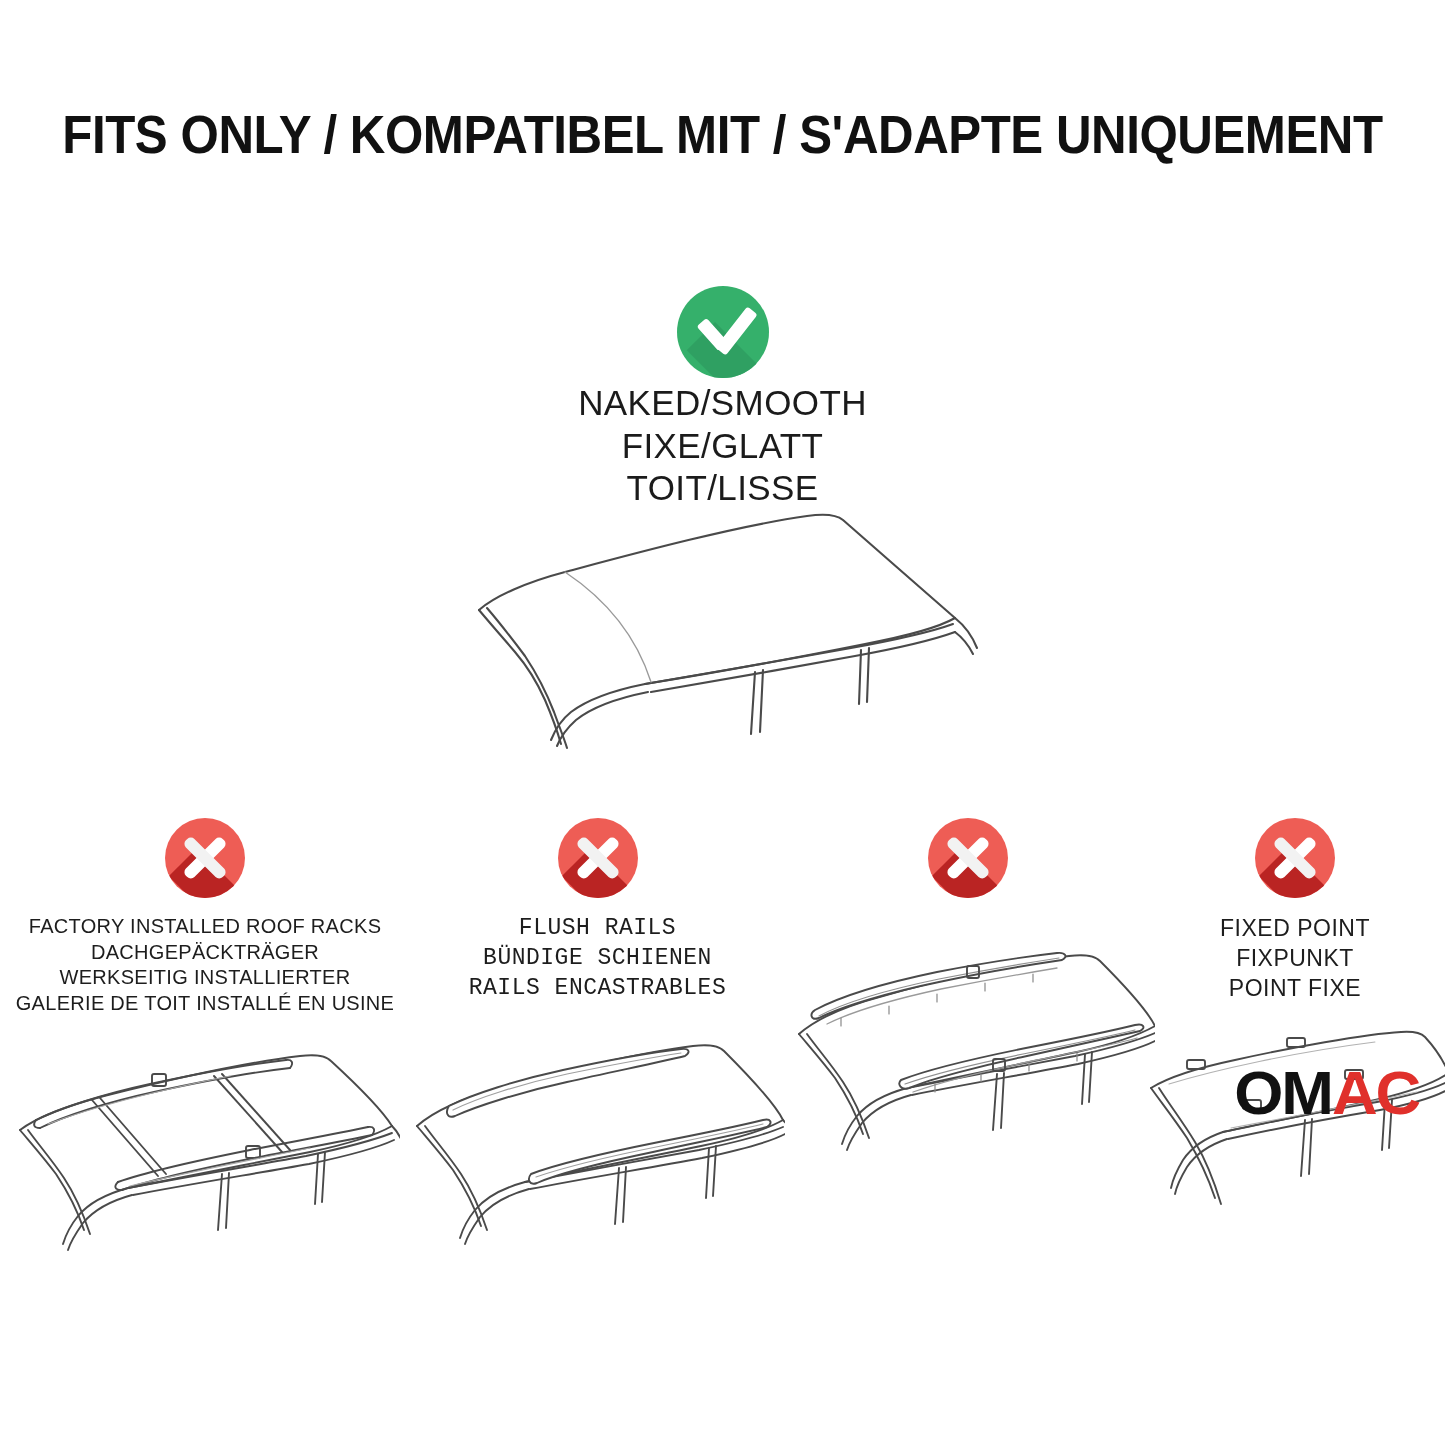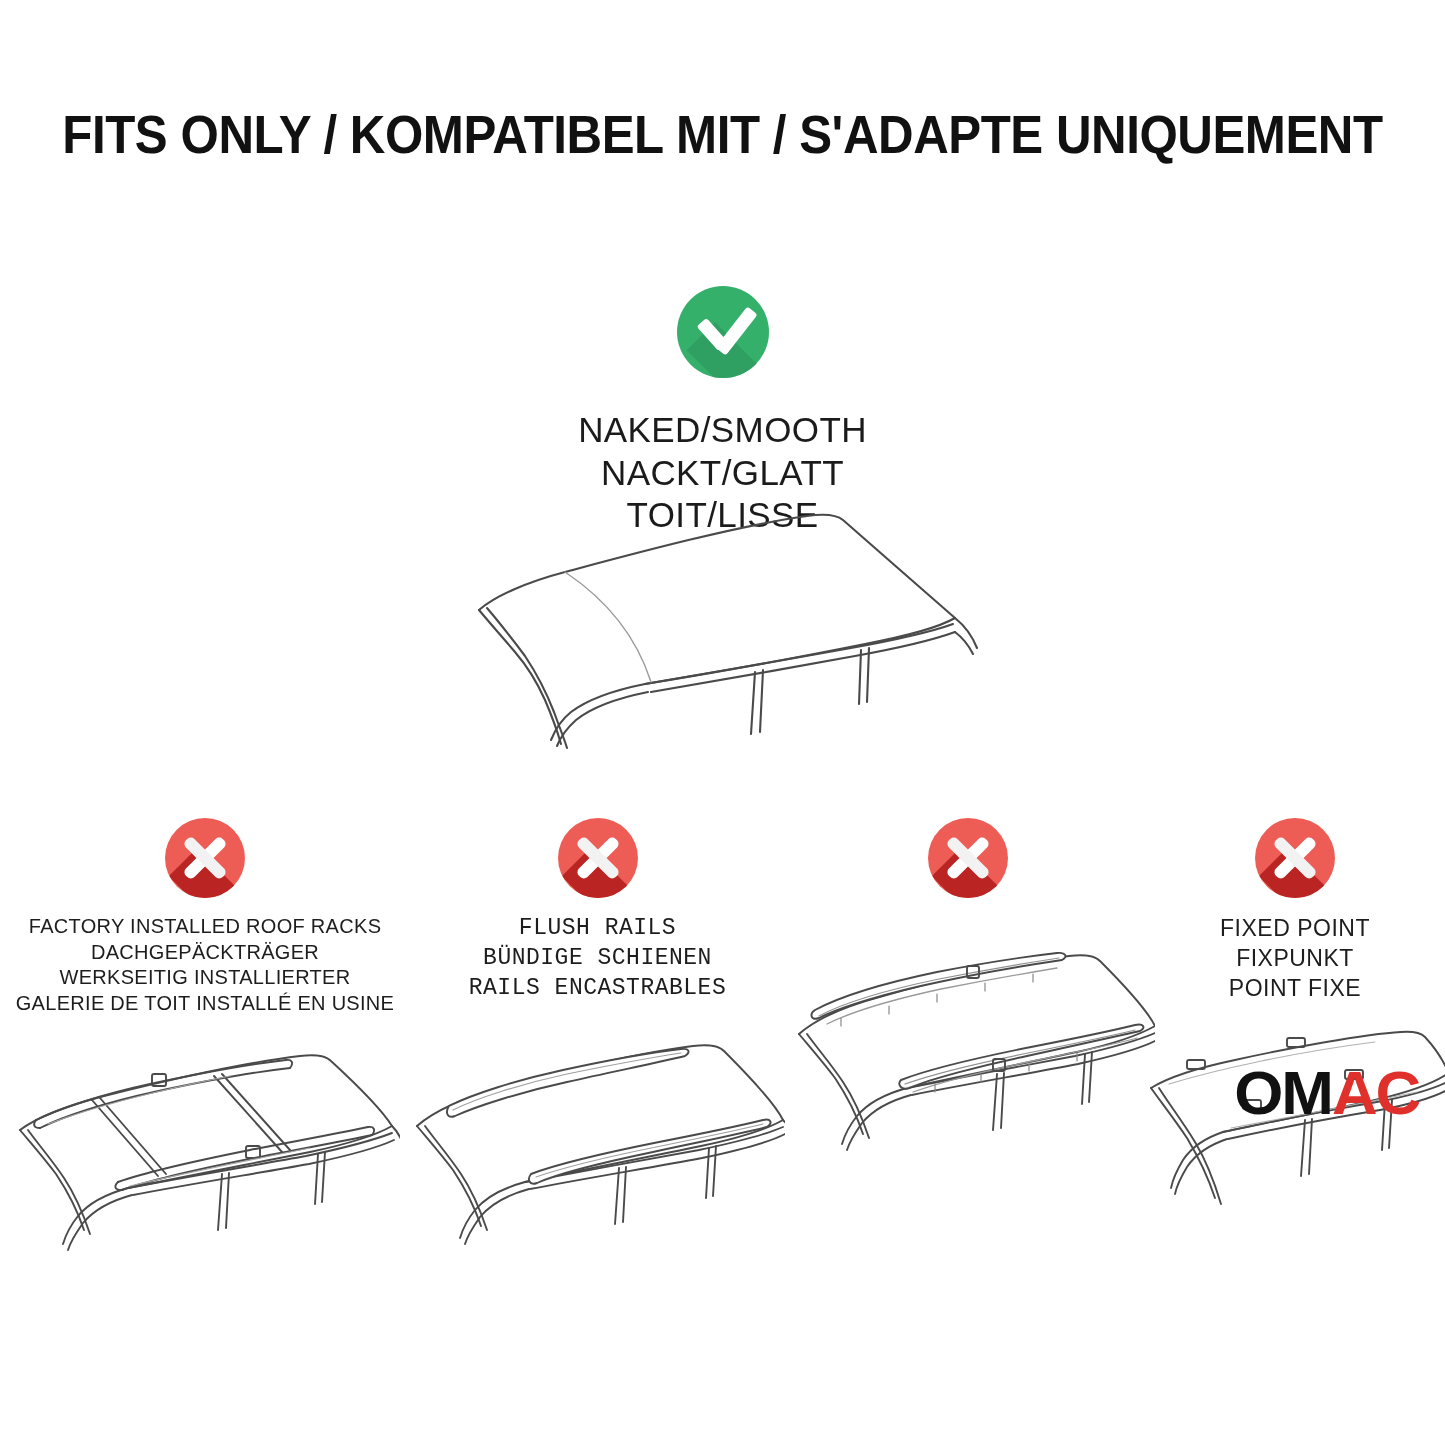--- a/index.html
+++ b/index.html
@@ -43,21 +43,21 @@
   .check-mark{
     position:absolute;left:22px;top:20px;width:50px;height:28px;
   }
   .check-mark:before,.check-mark:after{
     content:"";position:absolute;background:#ffffff;border-radius:3px;
   }
   .check-mark:before{width:13px;height:33px;left:7px;top:12px;transform:rotate(-42deg);}
   .check-mark:after{width:13px;height:52px;left:31px;top:-1px;transform:rotate(38deg);}
 
   .ok-label{
-    margin-top:31px;
+    margin-top:4px;
     font-size:35px;line-height:1.22;
     font-weight:400;letter-spacing:0.4px;color:#1b1b1b;
   }
 
   
   .naked-art{
     position:absolute;left:455px;top:486px;width:540px;height:270px;
   }
 
   
@@ -121,21 +121,21 @@
 
   <div class="ok-block">
 
     <div class="check-circle">
       <div class="check-shadow"></div>
       <div class="check-mark"></div>
     </div>
 
     <div class="ok-label">
       <div>NAKED/SMOOTH</div>
-      <div>NACKT/GLATT</div>
+      <div>FIXE/GLATT</div>
       <div>TOIT/LISSE</div>
     </div>
   </div>
 
   <div class="naked-art">
     <svg viewBox="0 0 540 270" width="540" height="270" fill="none" stroke="#4a4a4a" stroke-width="2.1" stroke-linecap="round" stroke-linejoin="round">
 
       <path d="M24 124 C 40 110 72 96 110 86 C 170 70 280 40 352 30 C 372 27 382 29 388 34
                C 420 62 470 106 500 132"></path>
 

